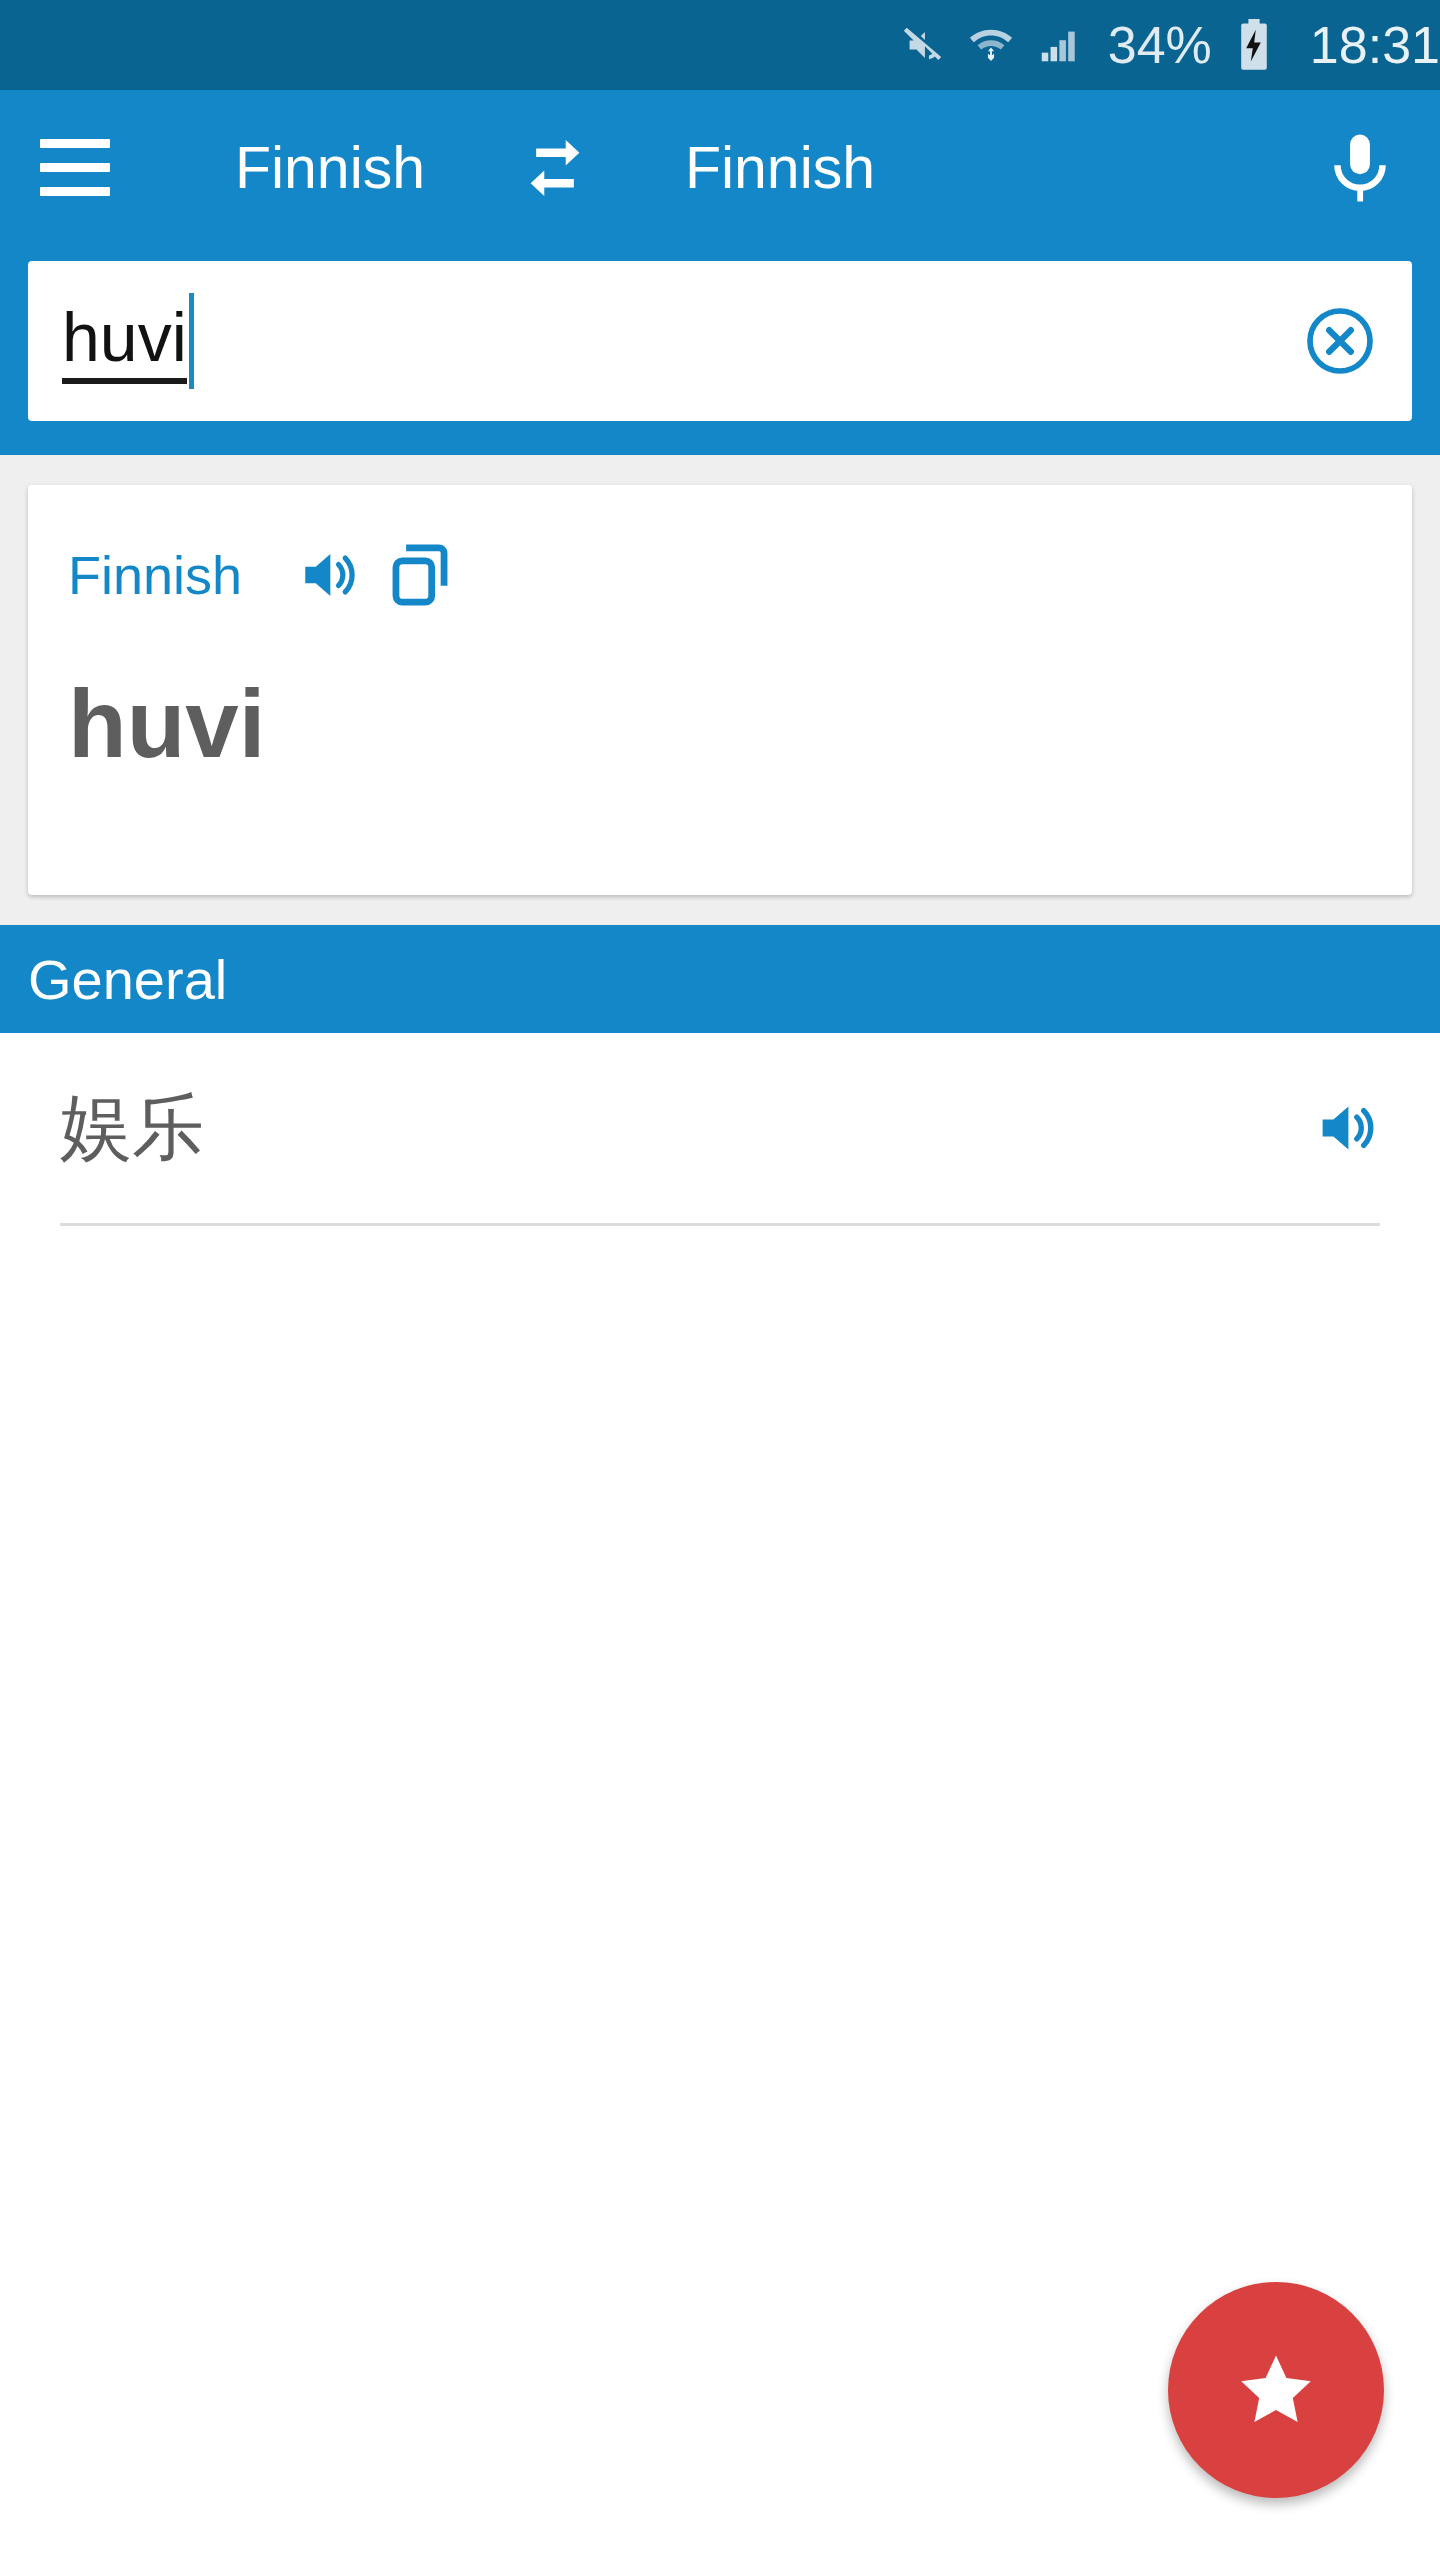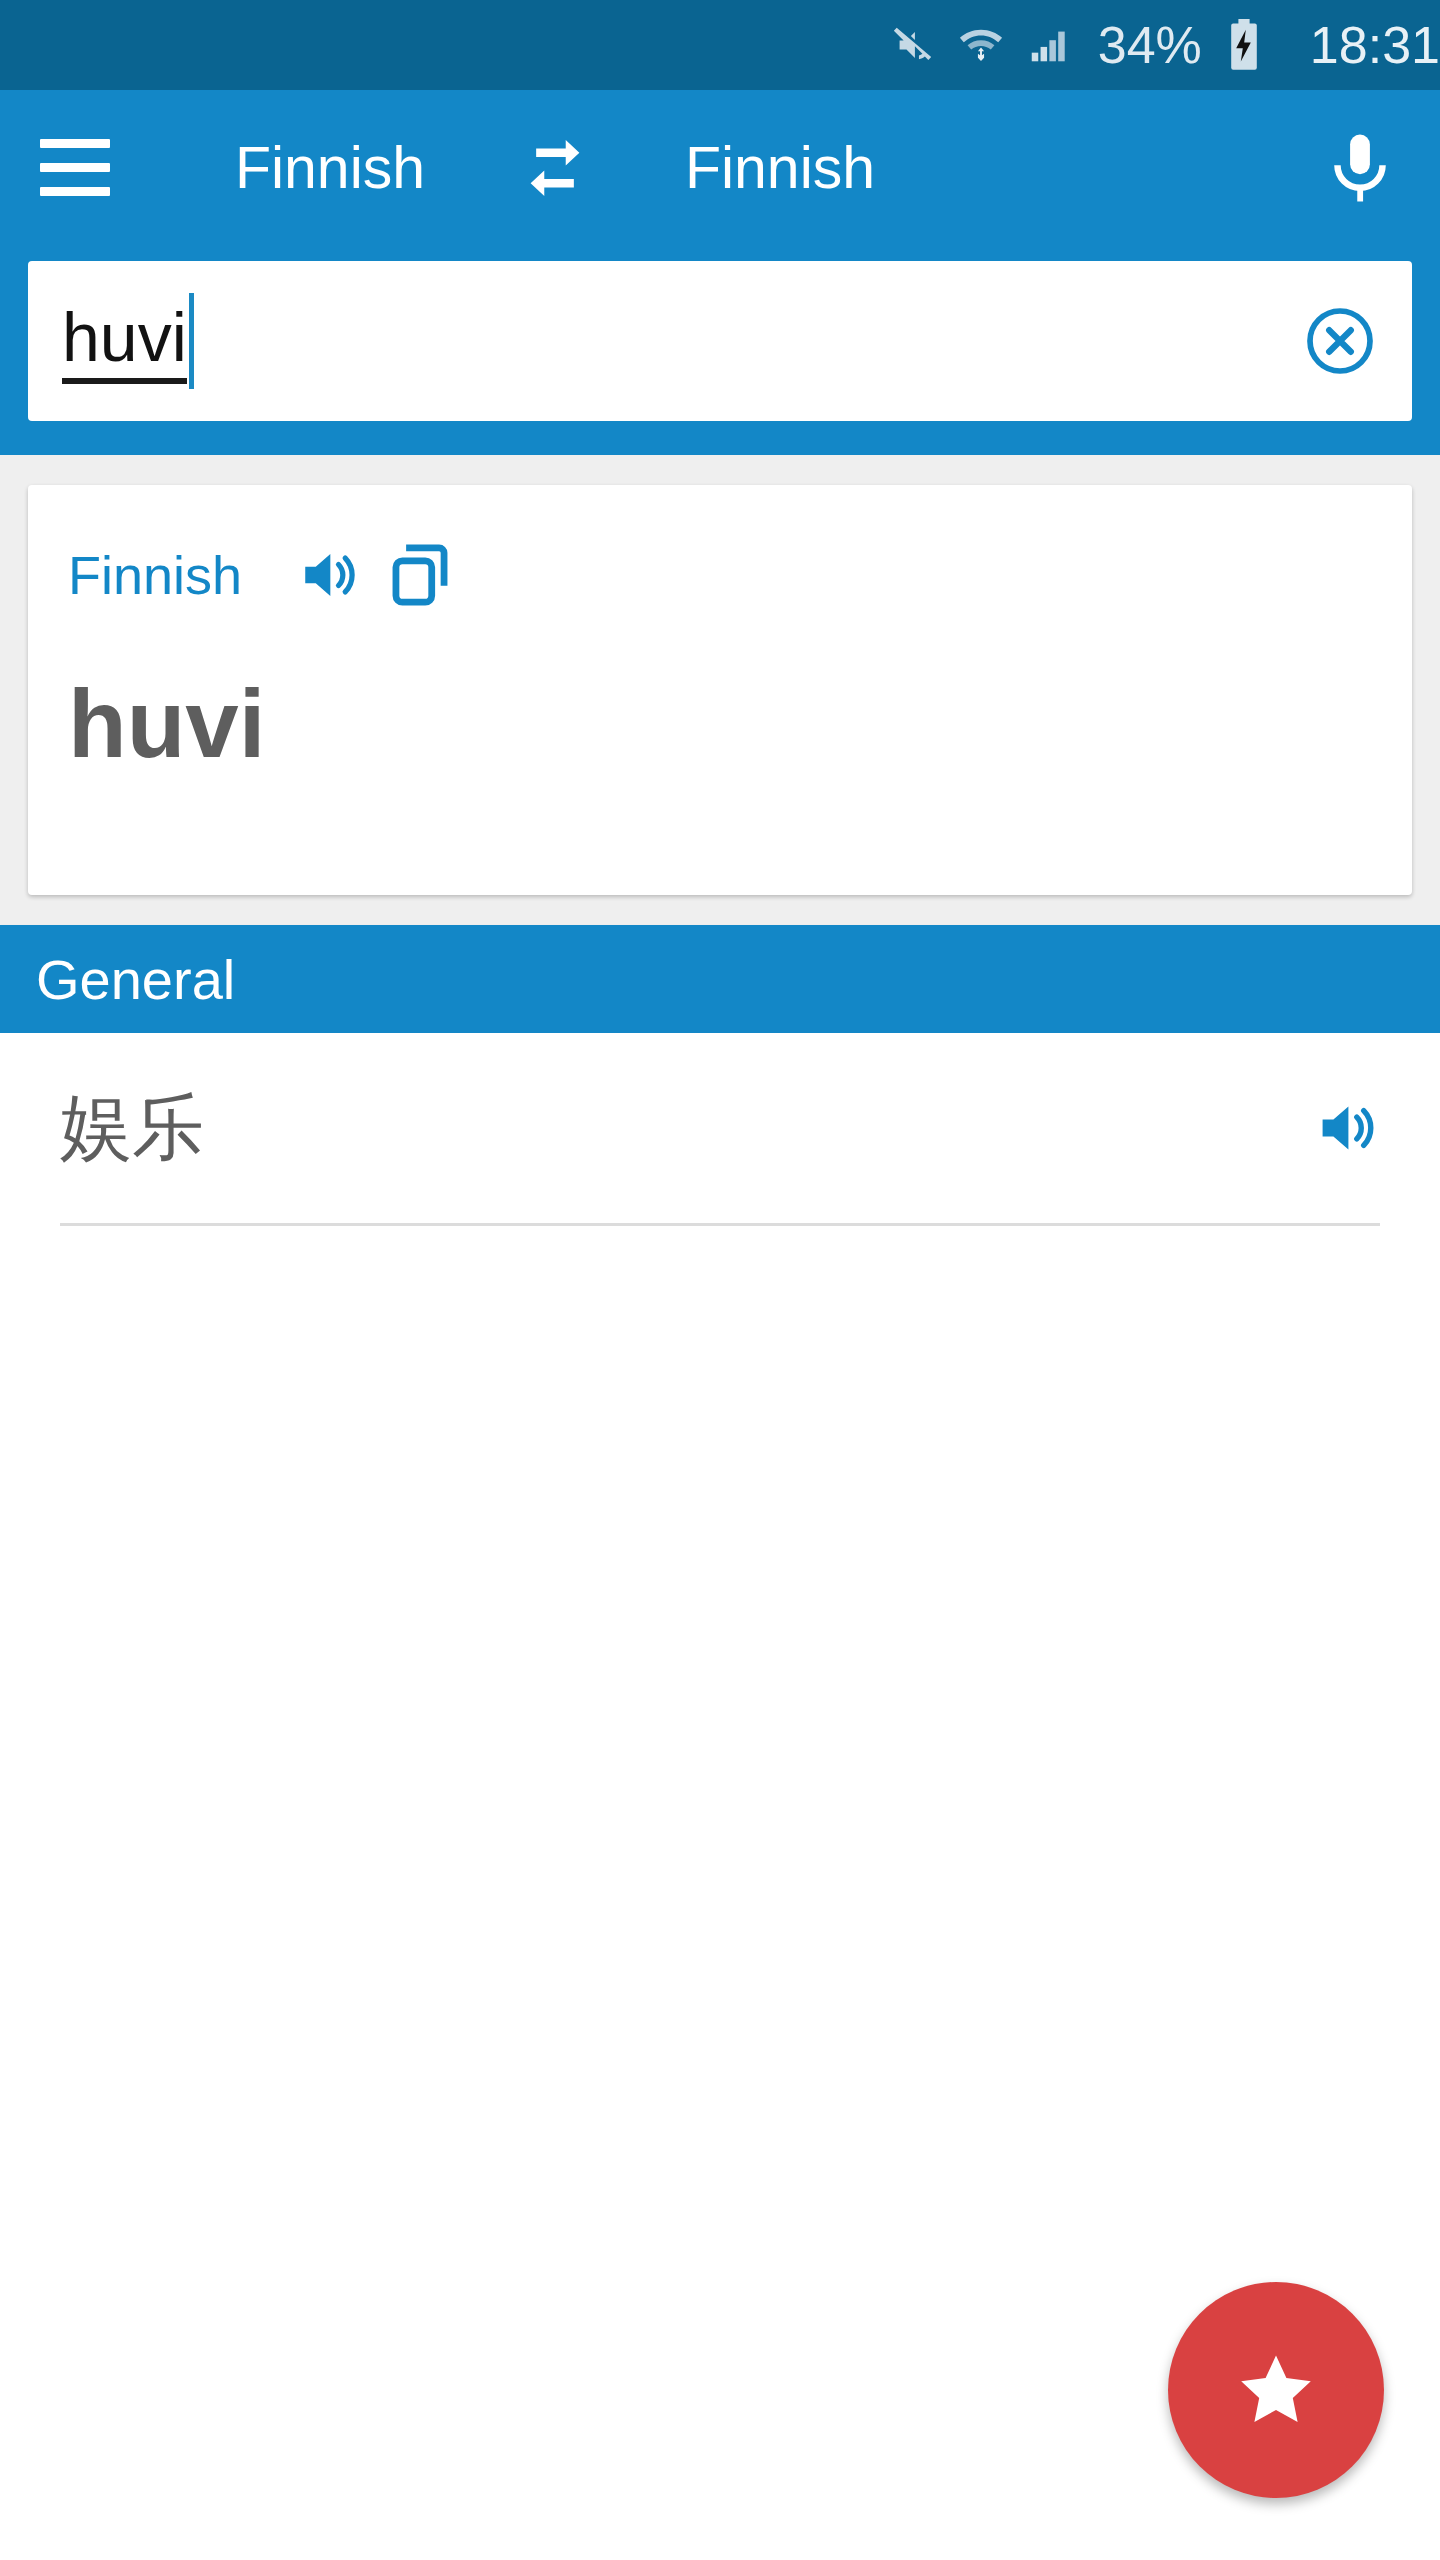--- a/index.html
+++ b/index.html
@@ -17,21 +17,21 @@
     background:#0a6491;
     display:flex; align-items:center; justify-content:flex-end;
     gap:22px;
   }
   .status-icon{ display:flex; align-items:center; justify-content:center; }
   .status-text{
     color:#dfeaf1; font-size:52px; font-weight:400;
     letter-spacing:0px; line-height:1;
   }
   .status-pct{ margin-left:4px; }
-  .status-clock{ margin-left:24px; color:#e8f1f6; }
+  .status-clock{ margin-left:14px; color:#e8f1f6; }
 
   
   .app-bar{
     background:#1387c7; width:100%;
     padding:0 0 0 0;
   }
   .app-bar-row{
     height:155px;
     display:flex; align-items:center;
   }
@@ -118,21 +118,21 @@
   .card-term{
     font-size:96px; font-weight:bold; color:#5e5e5e;
     margin-top:50px; line-height:1.1;
   }
 
   
   .section-header{
     background:#1387c7;
     height:108px;
     display:flex; align-items:center;
-    padding-left:36px;
+    padding-left:28px;
     margin-top:30px;
     box-shadow:0 2px 3px rgba(0,0,0,0.20);
   }
   .section-header-text{
     color:#ffffff; font-size:56px; font-weight:400;
   }
 
   
   .result-list{ background:#ffffff; }
   .result-row{

